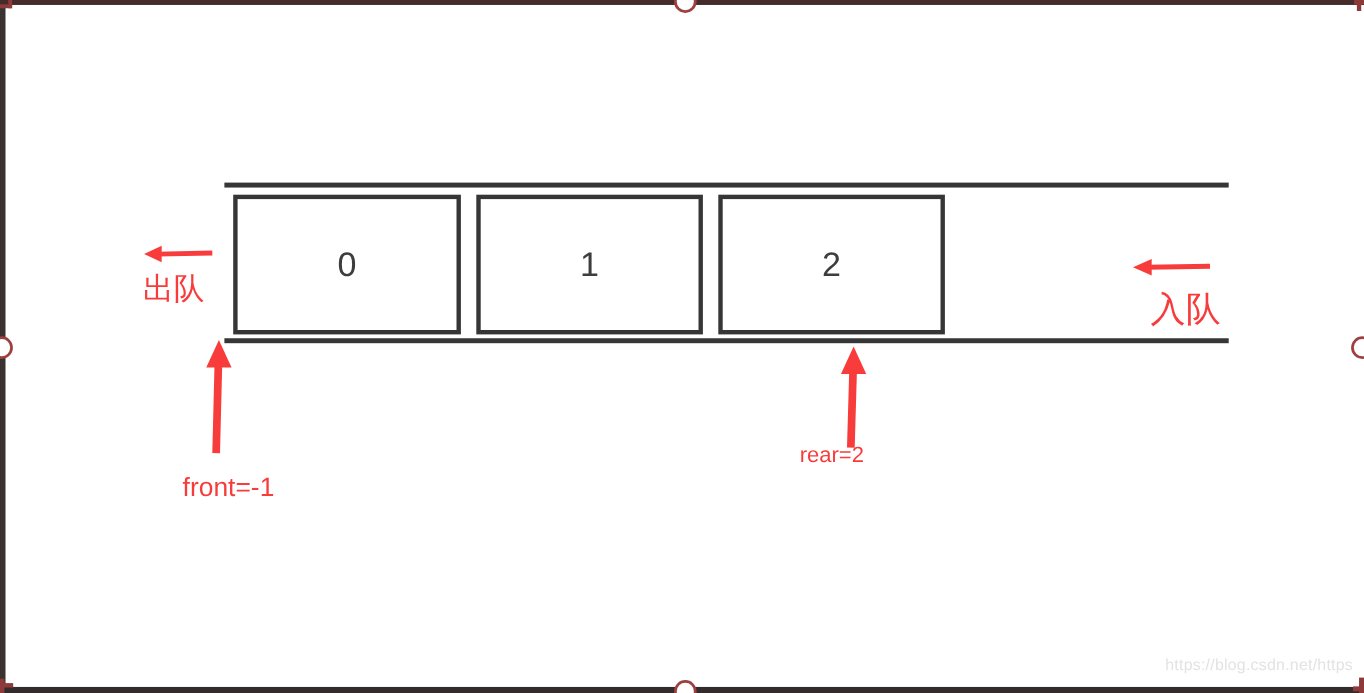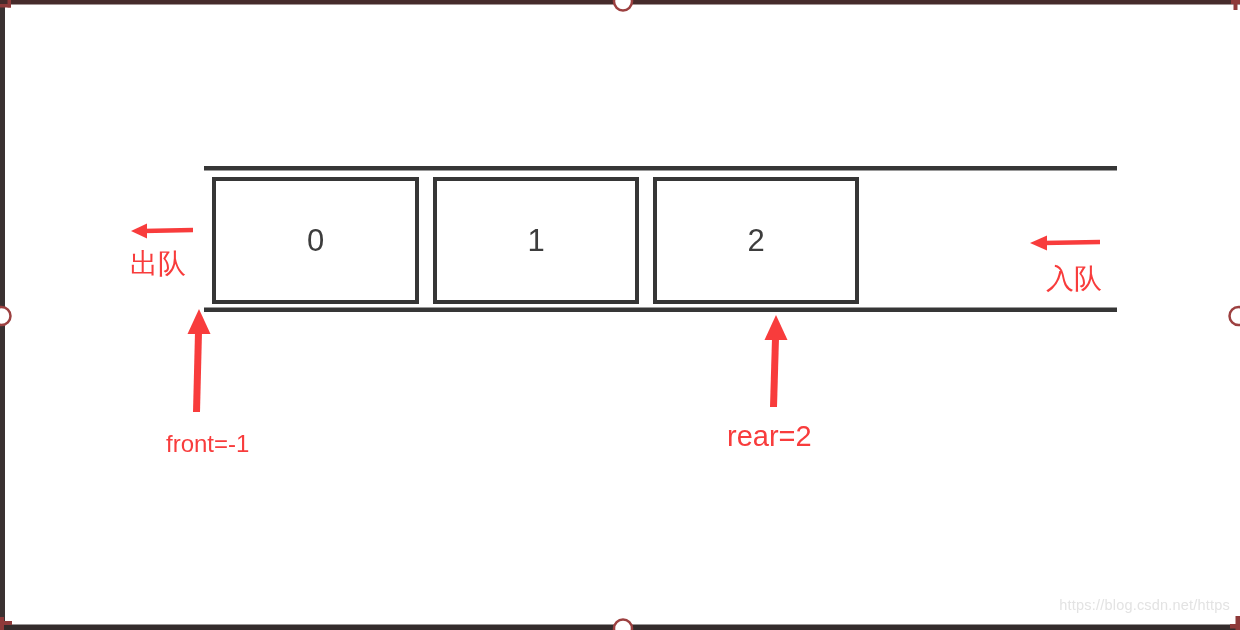--- a/index.html
+++ b/index.html
@@ -37,23 +37,23 @@
     line-height:1;
   }
   
   .red-label{
     position:absolute;
     color:var(--accent-red);
     line-height:1;
     white-space:nowrap;
   }
   .lbl-dequeue{left:130px;top:252px;font-size:28px;font-family:Liberation Mono, monospace;}
-  .lbl-enqueue{left:1046px;top:265px;font-size:28px;}
+  .lbl-enqueue{left:1046px;top:265px;font-size:32px;}
   .lbl-front{left:166px;top:432px;font-size:24px;}
-  .lbl-rear{left:727px;top:422px;font-size:29px;}
+  .lbl-rear{left:727px;top:404px;font-size:20px;}
   .watermark{
     position:absolute;
     right:10px;top:597px;
     font-size:14.5px;
     color:var(--watermark);
     letter-spacing:.2px;
     white-space:nowrap;
   }
 </style>
 </head>

